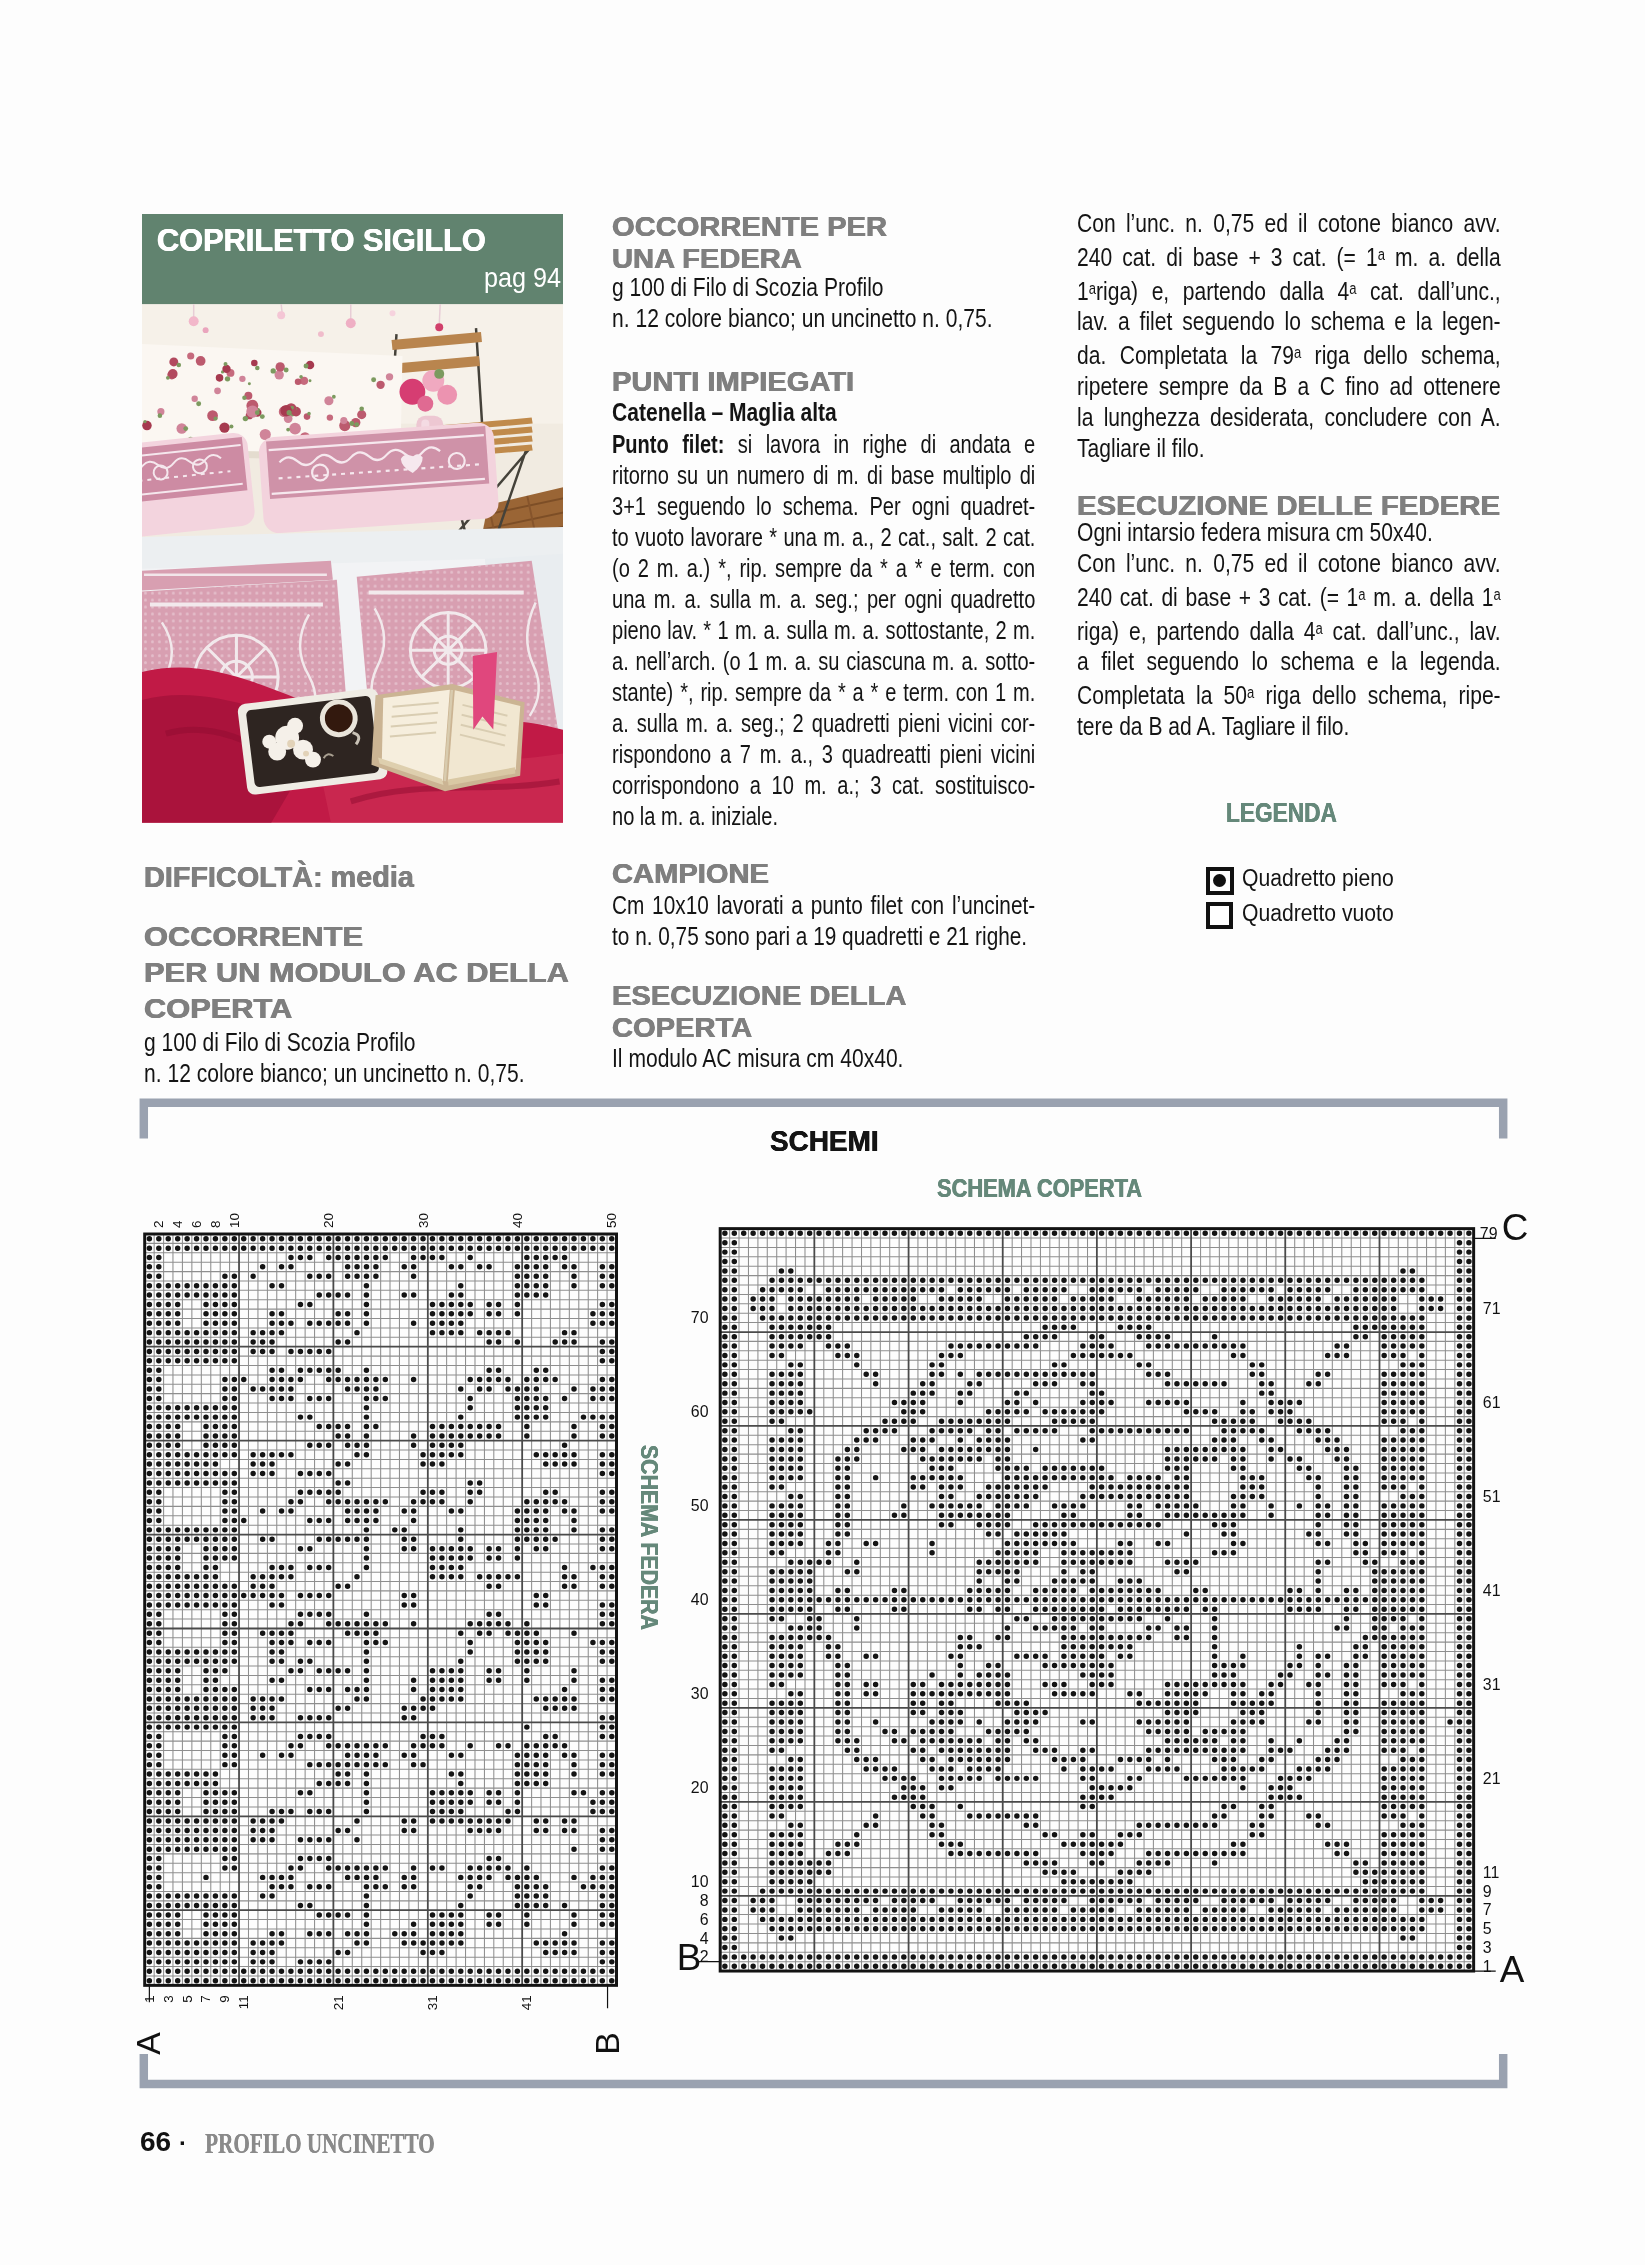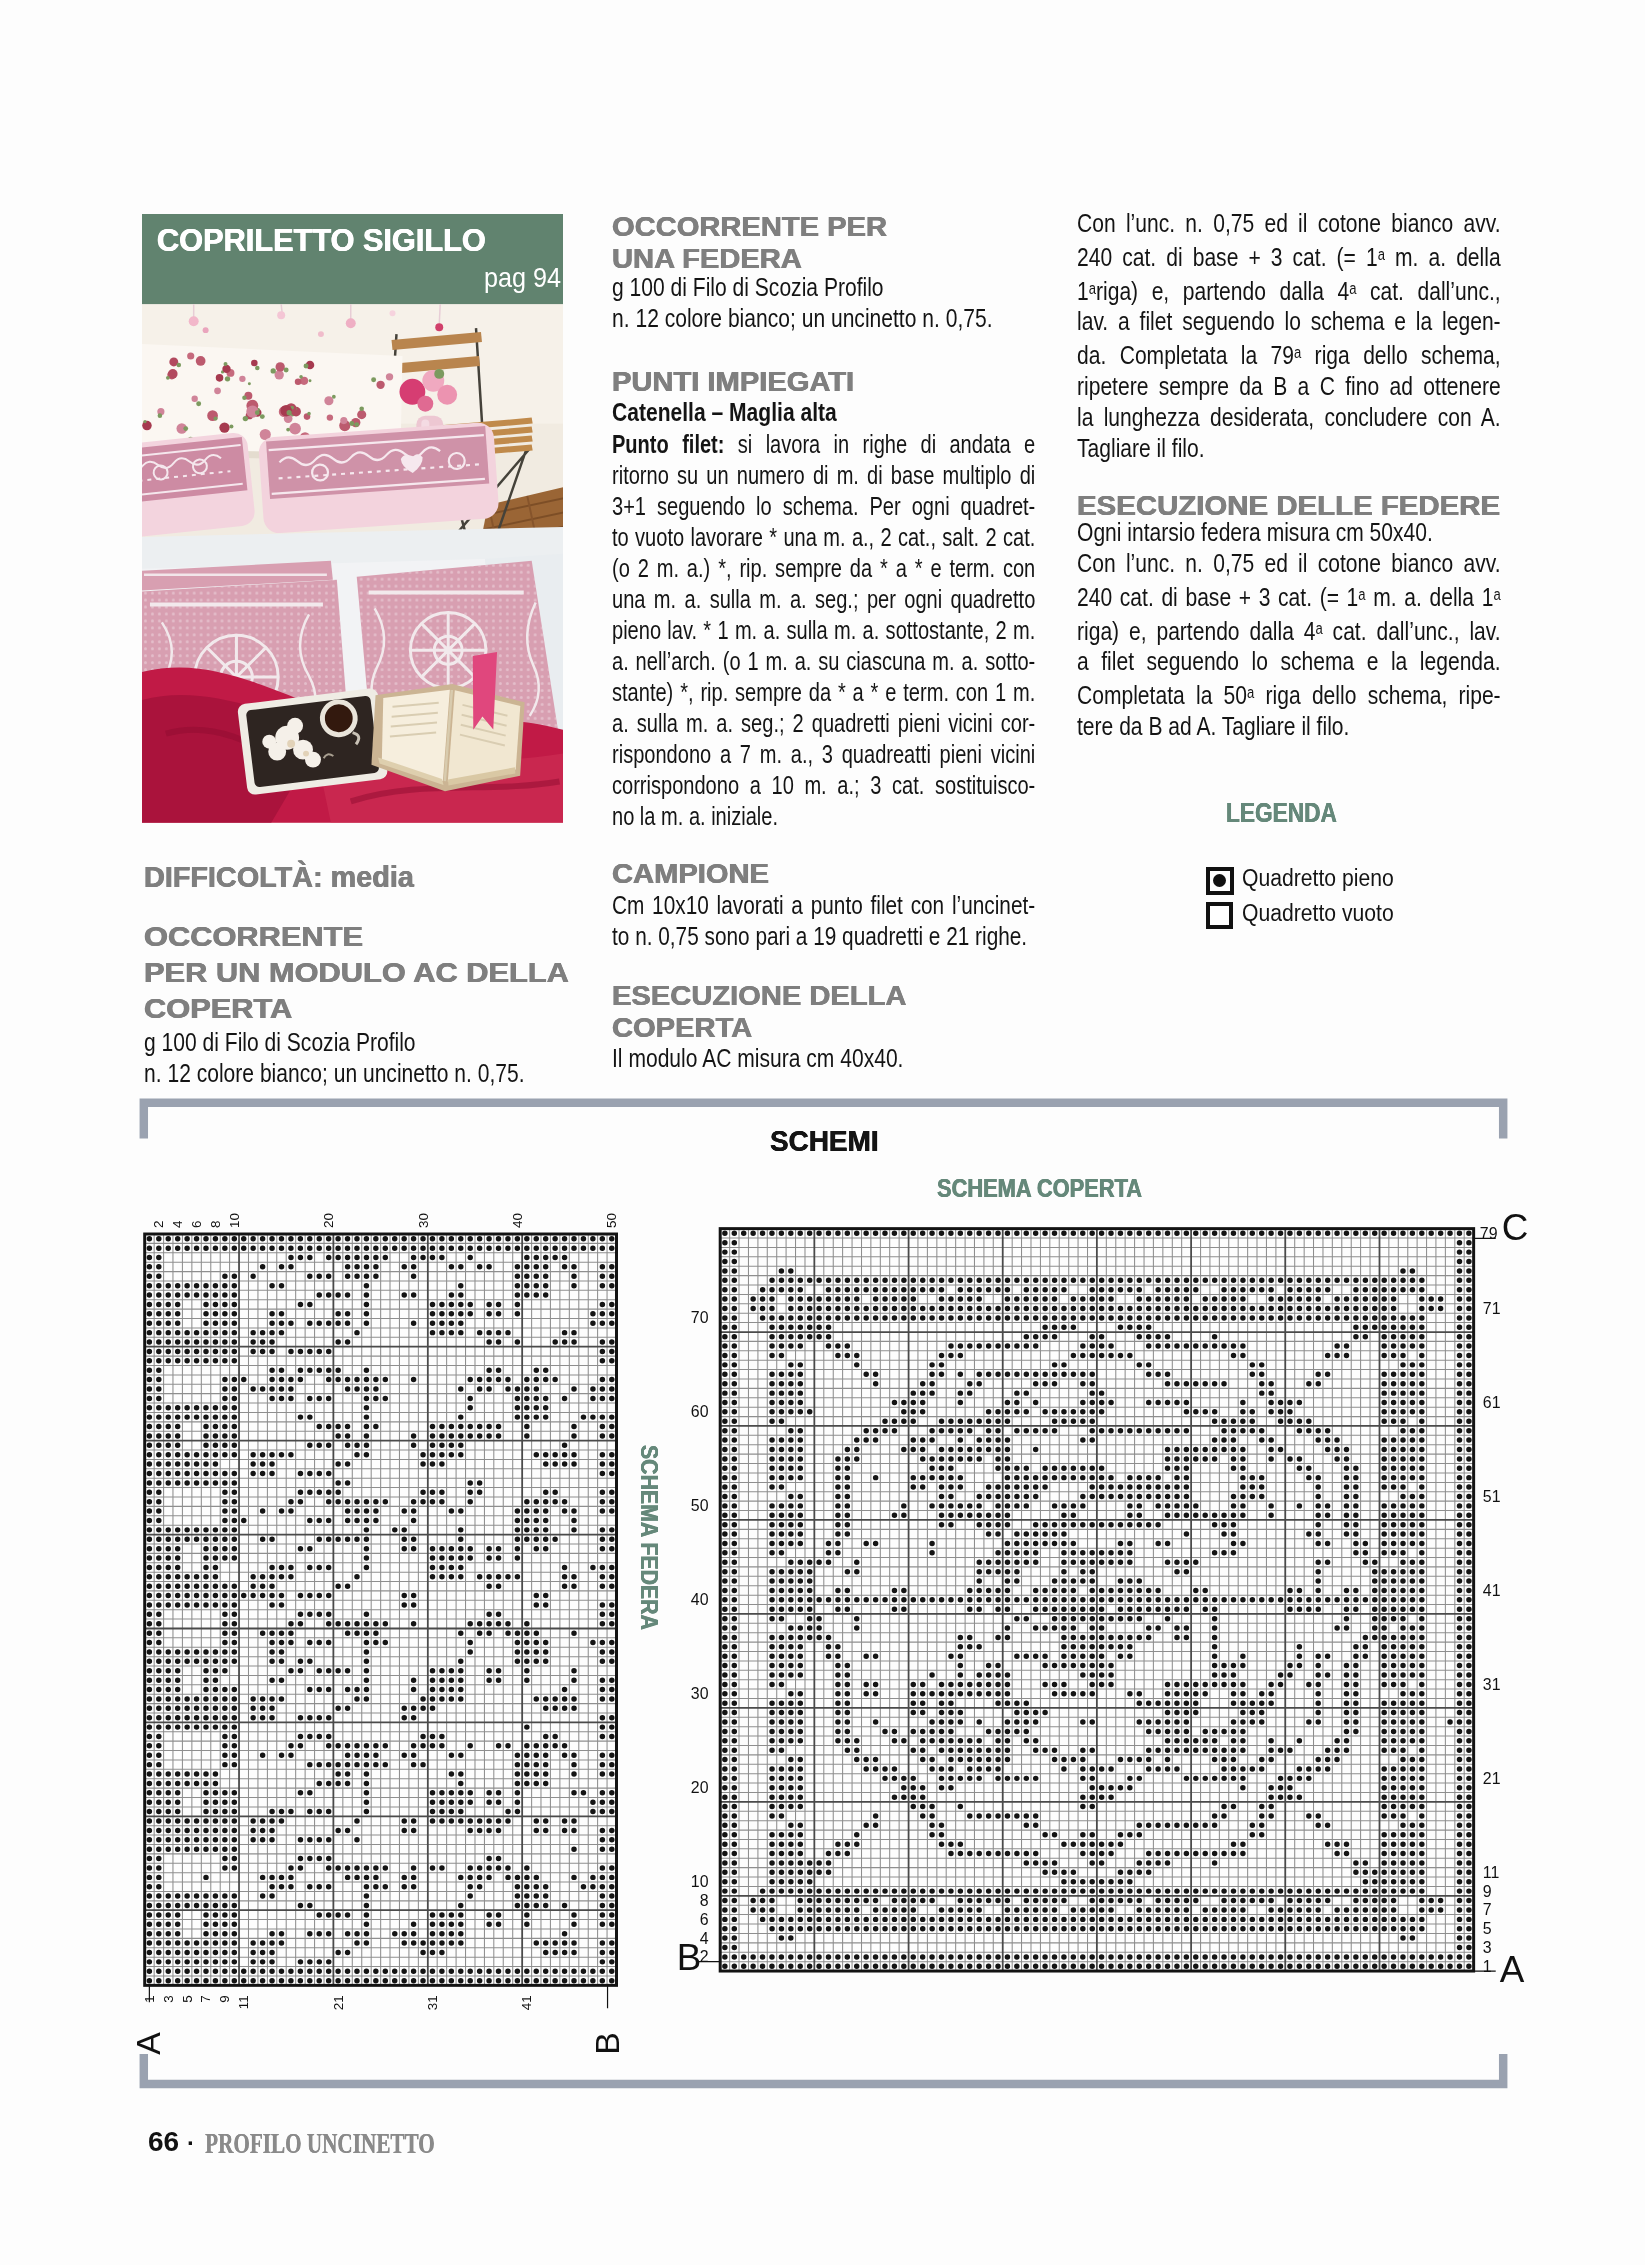--- a/index.html
+++ b/index.html
@@ -413,15 +413,15 @@
       <text x="1490" y="1409.3" font-size="16" text-anchor="start" dy="5.5">61</text>
       <text x="1490" y="1314.9" font-size="16" text-anchor="start" dy="5.5">71</text>
       <text x="1487" y="1239.6" font-size="16" text-anchor="start" dy="5.5">79</text>
       <text x="1509" y="1246" font-size="37">C</text>
       <text x="1507" y="1992" font-size="37">A</text>
       <text x="680" y="1980" font-size="37">B</text>
       <path d="M1480.8 1244.3H1503M1480.8 1980.6H1503M723.7 1971.2H701" stroke="#111" stroke-width="1.3" fill="none"></path>
     </g>
   </svg>
 
-<div style="position:absolute;left:148px;top:2128px;font-size:28px;line-height:28px;font-weight:bold;color:#111;white-space:nowrap">66 <span style="font-size:24px">·</span></div>
+<div style="position:absolute;left:140px;top:2128px;font-size:28px;line-height:28px;font-weight:bold;color:#111;white-space:nowrap">66 <span style="font-size:24px">·</span></div>
 
 <div style="position:absolute;left:205px;top:2129px;font-family:'Liberation Serif',serif;font-size:29px;line-height:29px;font-weight:bold;color:#8a8a8a;transform:scaleX(0.73);transform-origin:0 0;white-space:nowrap;text-shadow:0.4px 0 0 currentColor">PROFILO UNCINETTO</div>
 
 </body></html>

